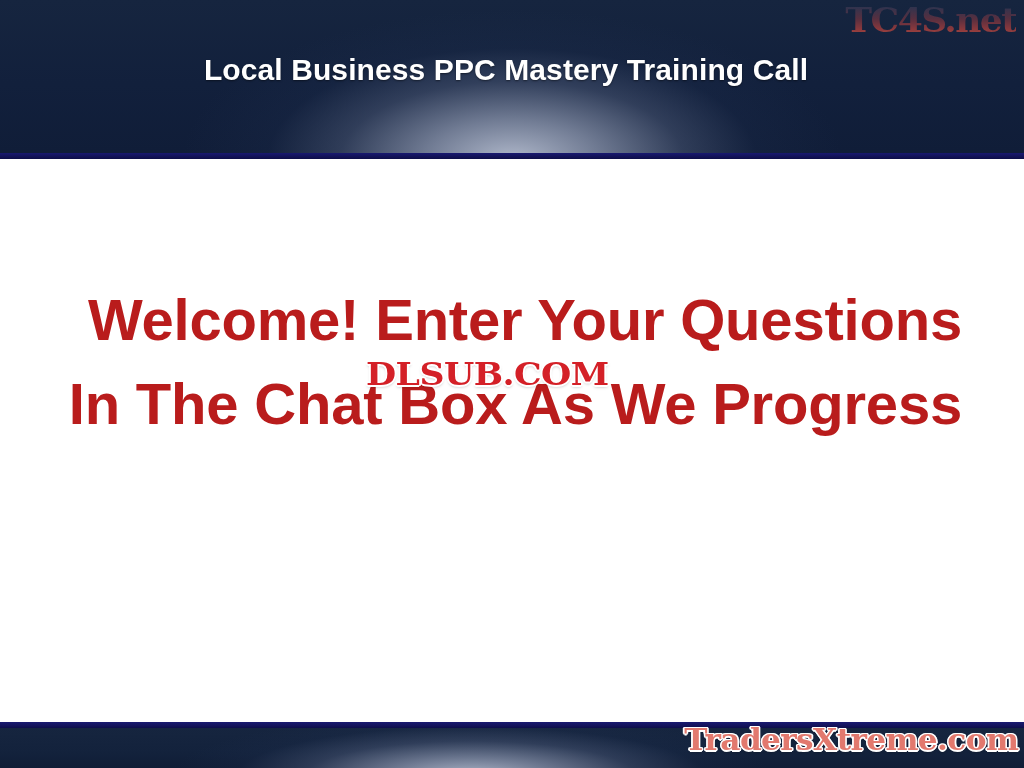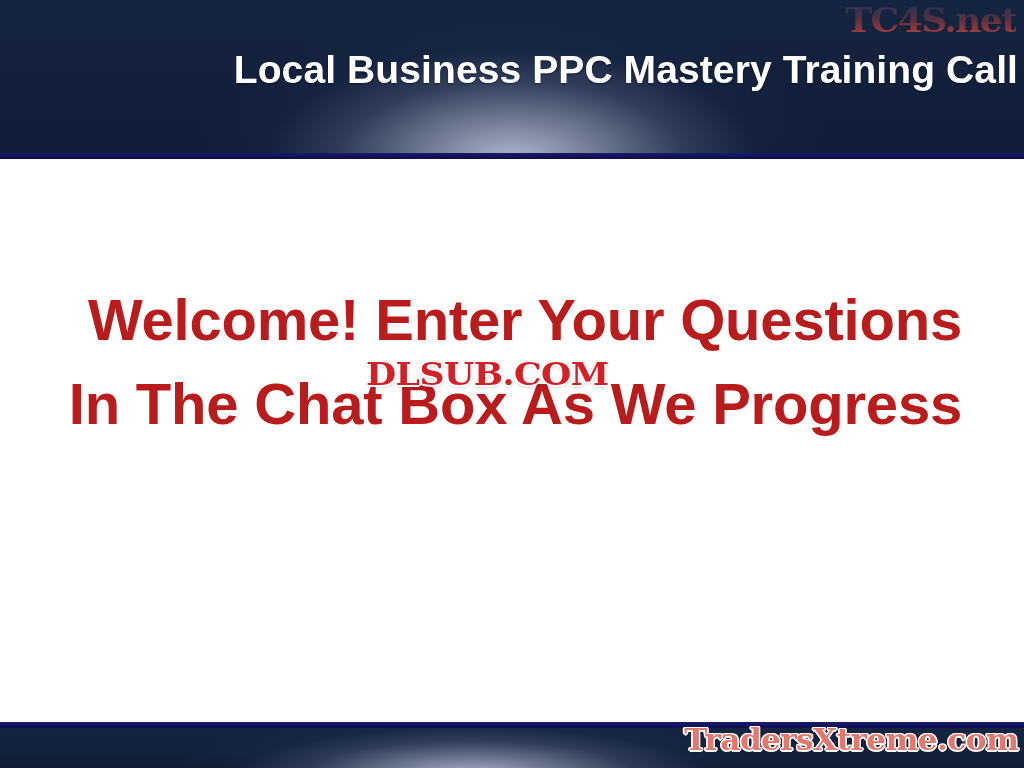--- a/index.html
+++ b/index.html
@@ -48,23 +48,23 @@
     width: 1024px;
     height: 6px;
     background: linear-gradient(180deg, #191970 0%, #131359 55%, #0d0d47 100%);
   }
 
   .header-title {
     position: absolute;
     left: 0;
     top: 50px;
     width: 1024px;
-    text-align: right;
+    text-align: center;
     color: #ffffff;
-    font-size: 39px;
+    font-size: 30px;
     font-weight: bold;
     letter-spacing: 0.1px;
     line-height: 40px;
     text-shadow: 0 1px 2px rgba(0,0,0,0.45);
     white-space: nowrap;
   }
 
   
   .header-title-inner {
     display: inline-block;

